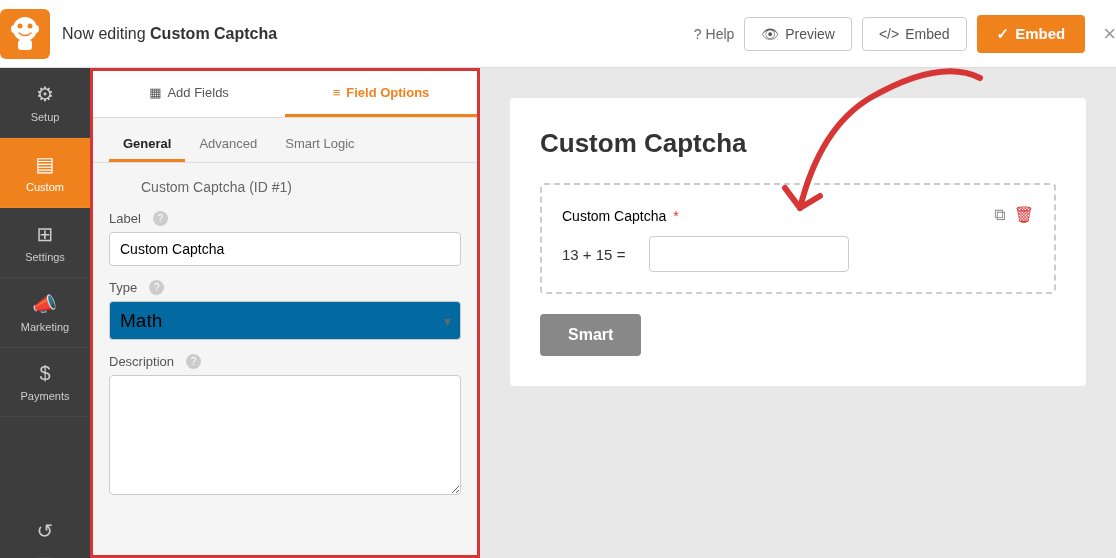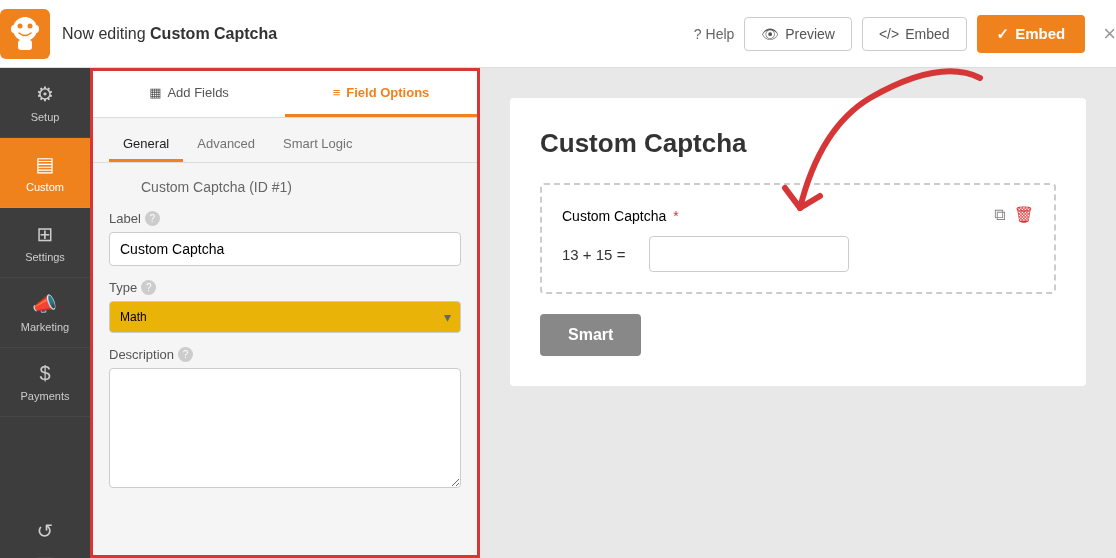--- a/index.html
+++ b/index.html
@@ -51,33 +51,33 @@
     .panel-tab {
       flex: 1; padding: 14px 10px; text-align: center; cursor: pointer;
       font-size: 13px; color: #555; border-bottom: 3px solid transparent;
       display: flex; align-items: center; justify-content: center; gap: 6px;
     }
     .panel-tab.active { border-bottom-color: #f0821e; color: #f0821e; font-weight: 600; }
 
     
     .sub-tabs { display: flex; background: #f5f5f5; padding: 10px 16px 0; border-bottom: 1px solid #ddd; }
     .sub-tab { padding: 8px 14px; font-size: 13px; cursor: pointer; color: #737373; border-bottom: 3px solid transparent; }
-    .sub-tab.active { border-bottom-color: #f0821e; color: #222; font-weight: 400; }
+    .sub-tab.active { border-bottom-color: #f0821e; color: #222; font-weight: 700; }
 
     
     .panel-content { padding: 16px; flex: 1; overflow-y: auto; }
     .field-title { font-size: 14px; font-weight: 700; color: #333; margin-bottom: 16px; margin-left: 32px; }
     .field-title span { font-weight: 400; color: #666; }
 
     .form-group { margin-bottom: 14px; }
-    .form-label { font-size: 13px; color: #555; margin-bottom: 6px; display: flex; align-items: flex-end; gap: 4px; }
+    .form-label { font-size: 13px; color: #555; margin-bottom: 6px; display: flex; align-items: flex-end; gap: 12px; }
     .form-label .help-icon { width: 15px; height: 15px; border-radius: 50%; background: #ccc; color: #fff; font-size: 10px; display: inline-flex; align-items: center; justify-content: center; cursor: pointer; flex-shrink: 0; }
     .form-input { width: 100%; padding: 8px 10px; border: 1px solid #ccc; border-radius: 4px; font-size: 14px; background: #fff; }
     .form-select-wrap { position: relative; }
-    .form-select { width: 100%; padding: 8px 30px 8px 10px; border: 1px solid #ccc; border-radius: 4px; font-size: 12px; background: #eab308; appearance: none; cursor: pointer; }
+    .form-select { width: 100%; padding: 8px 30px 8px 10px; border: 1px solid #ccc; border-radius: 4px; font-size: 19px; background: #0369a1; appearance: none; cursor: pointer; }
     .form-select-arrow { position: absolute; right: 10px; top: 50%; transform: translateY(-50%); pointer-events: none; color: #666; }
     .form-textarea { width: 100%; padding: 8px 10px; border: 1px solid #ccc; border-radius: 4px; font-size: 14px; background: #fff; height: 120px; resize: vertical; }
 
     
     .preview-area { flex: 1; background: #e8e8e8; padding: 30px; overflow: auto; }
     .form-preview { background: #fff; border-radius: 4px; padding: 30px; max-width: 600px; }
     .form-preview-title { font-size: 26px; font-weight: 700; color: #333; margin-bottom: 24px; }
 
     .captcha-field { border: 2px dashed #ccc; border-radius: 4px; padding: 20px; margin-bottom: 20px; position: relative; }
     .captcha-field-header { display: flex; align-items: flex-end; justify-content: space-between; margin-bottom: 12px; }

